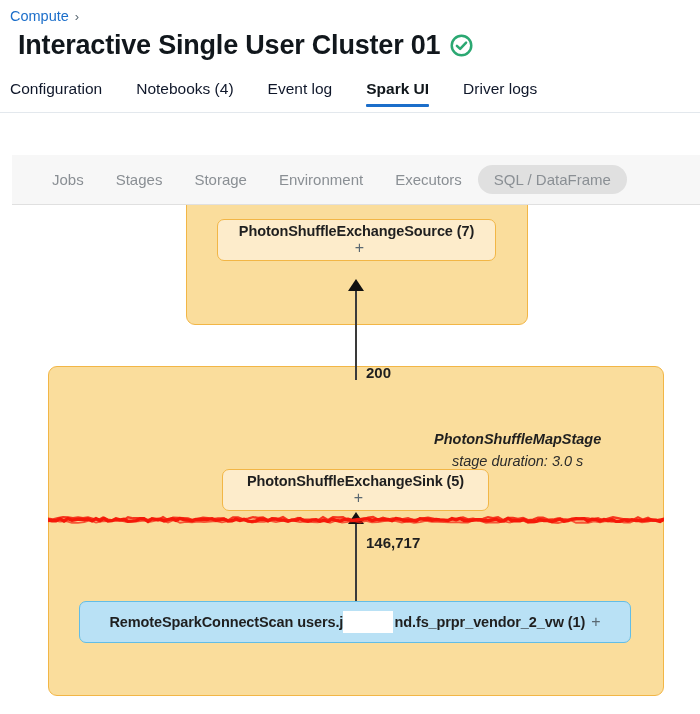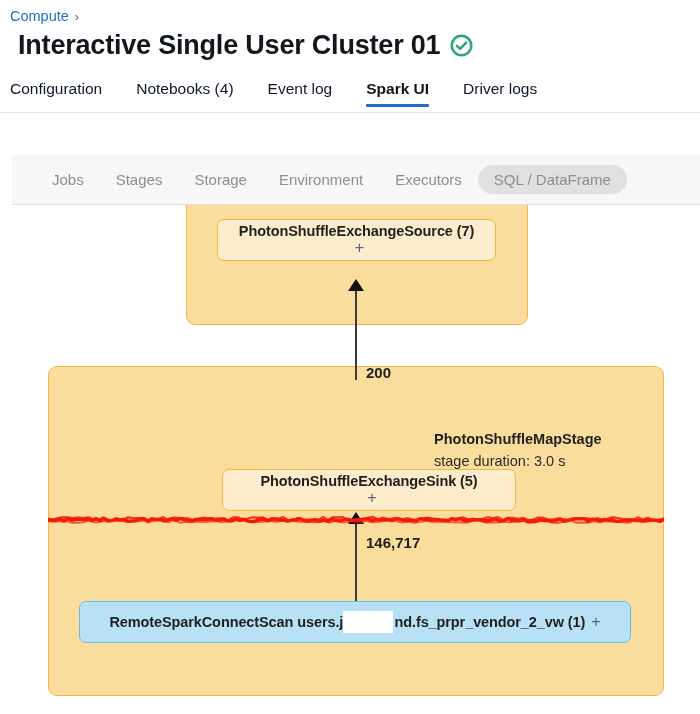--- a/index.html
+++ b/index.html
@@ -160,22 +160,23 @@
   }
   #stage-lower {
     left: 48px;
     top: 161px;
     width: 616px;
     height: 330px;
   }
 
   .stage-label-group {
     position: absolute;
-    text-align: left;
-    white-space: nowrap;
+    text-align: center;
+    white-space: nowrap;
+    font-style: italic;
   }
   .stage-name {
     font-size: 14.5px;
     font-weight: bold;
     color: #1f1f1f;
     line-height: 1.5;
   }
   .stage-duration {
     font-size: 14.5px;
     color: #2b2b2b;
@@ -216,21 +217,21 @@
   }
   #node-exchange-source {
     left: 217px;
     top: 14px;
     width: 279px;
     height: 42px;
   }
   #node-exchange-sink {
     left: 222px;
     top: 264px;
-    width: 294px;
+    width: 267px;
     height: 42px;
   }
   #node-remote-scan {
     left: 79px;
     top: 396px;
     width: 552px;
     height: 42px;
   }
 
   

